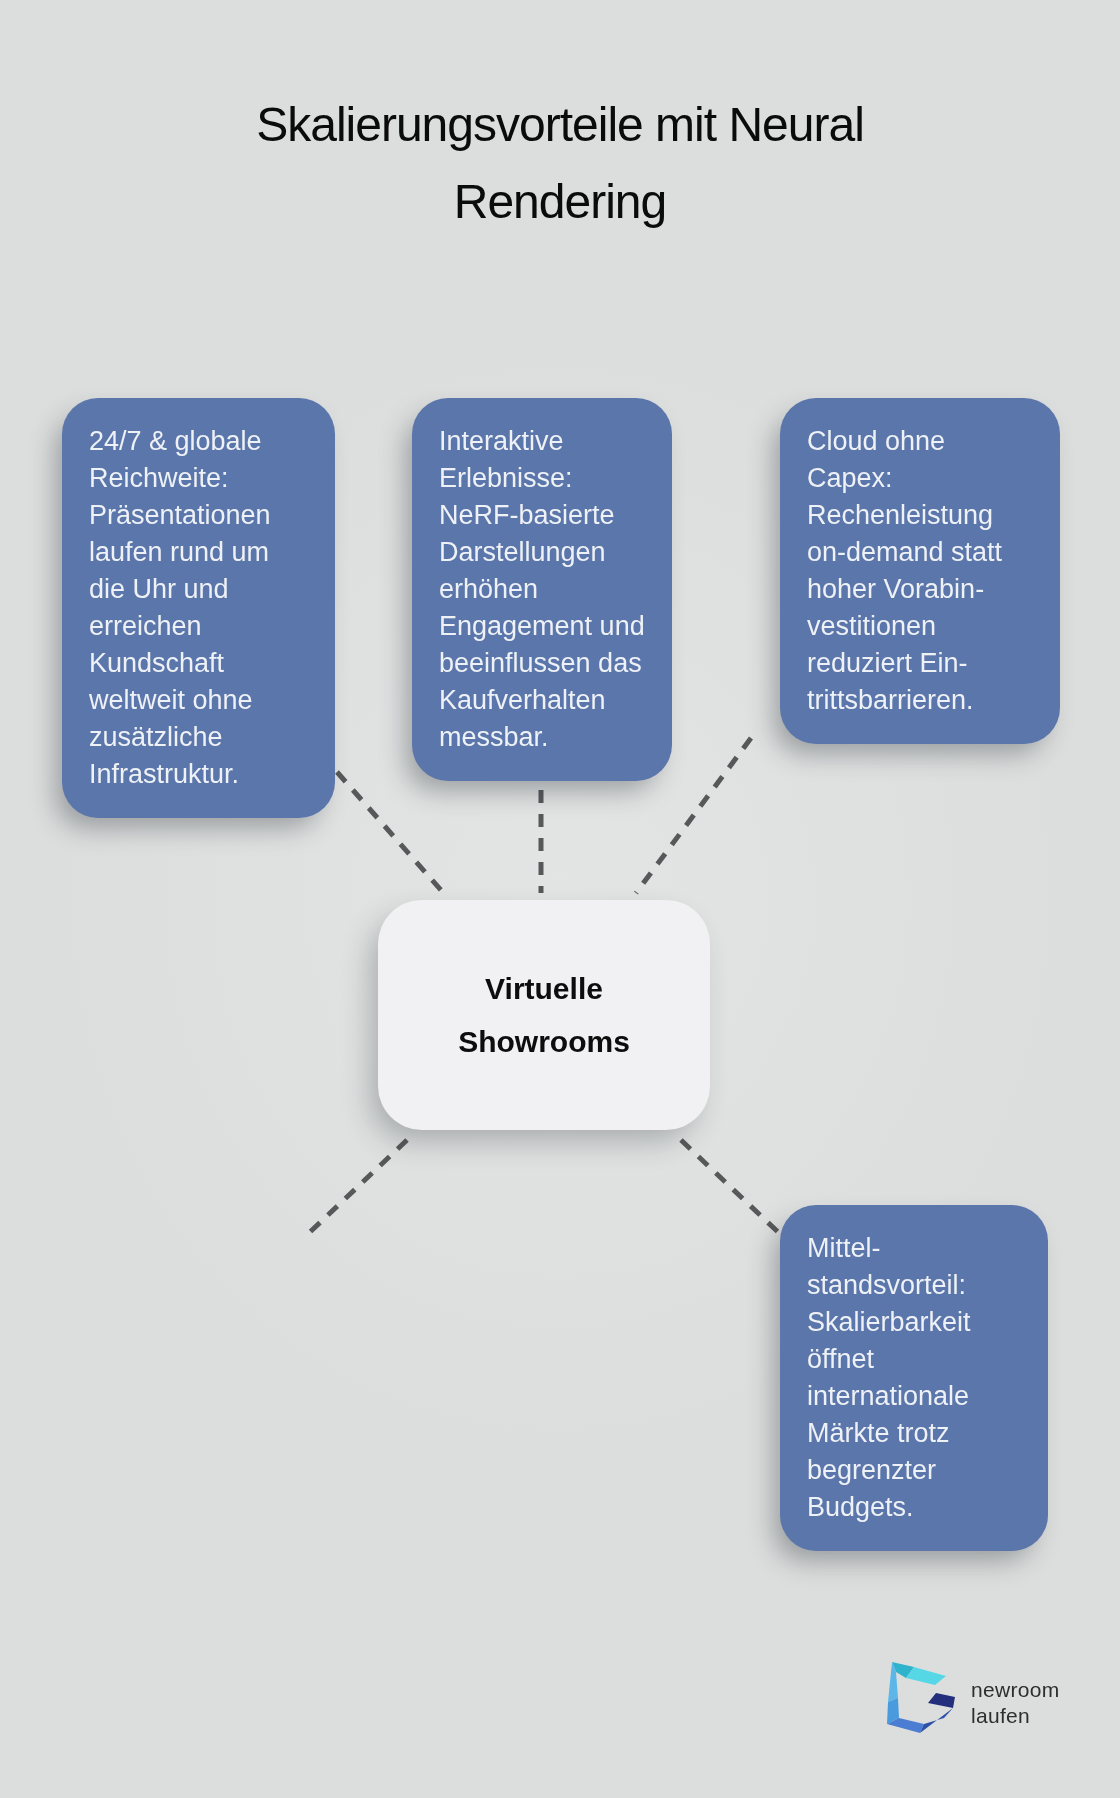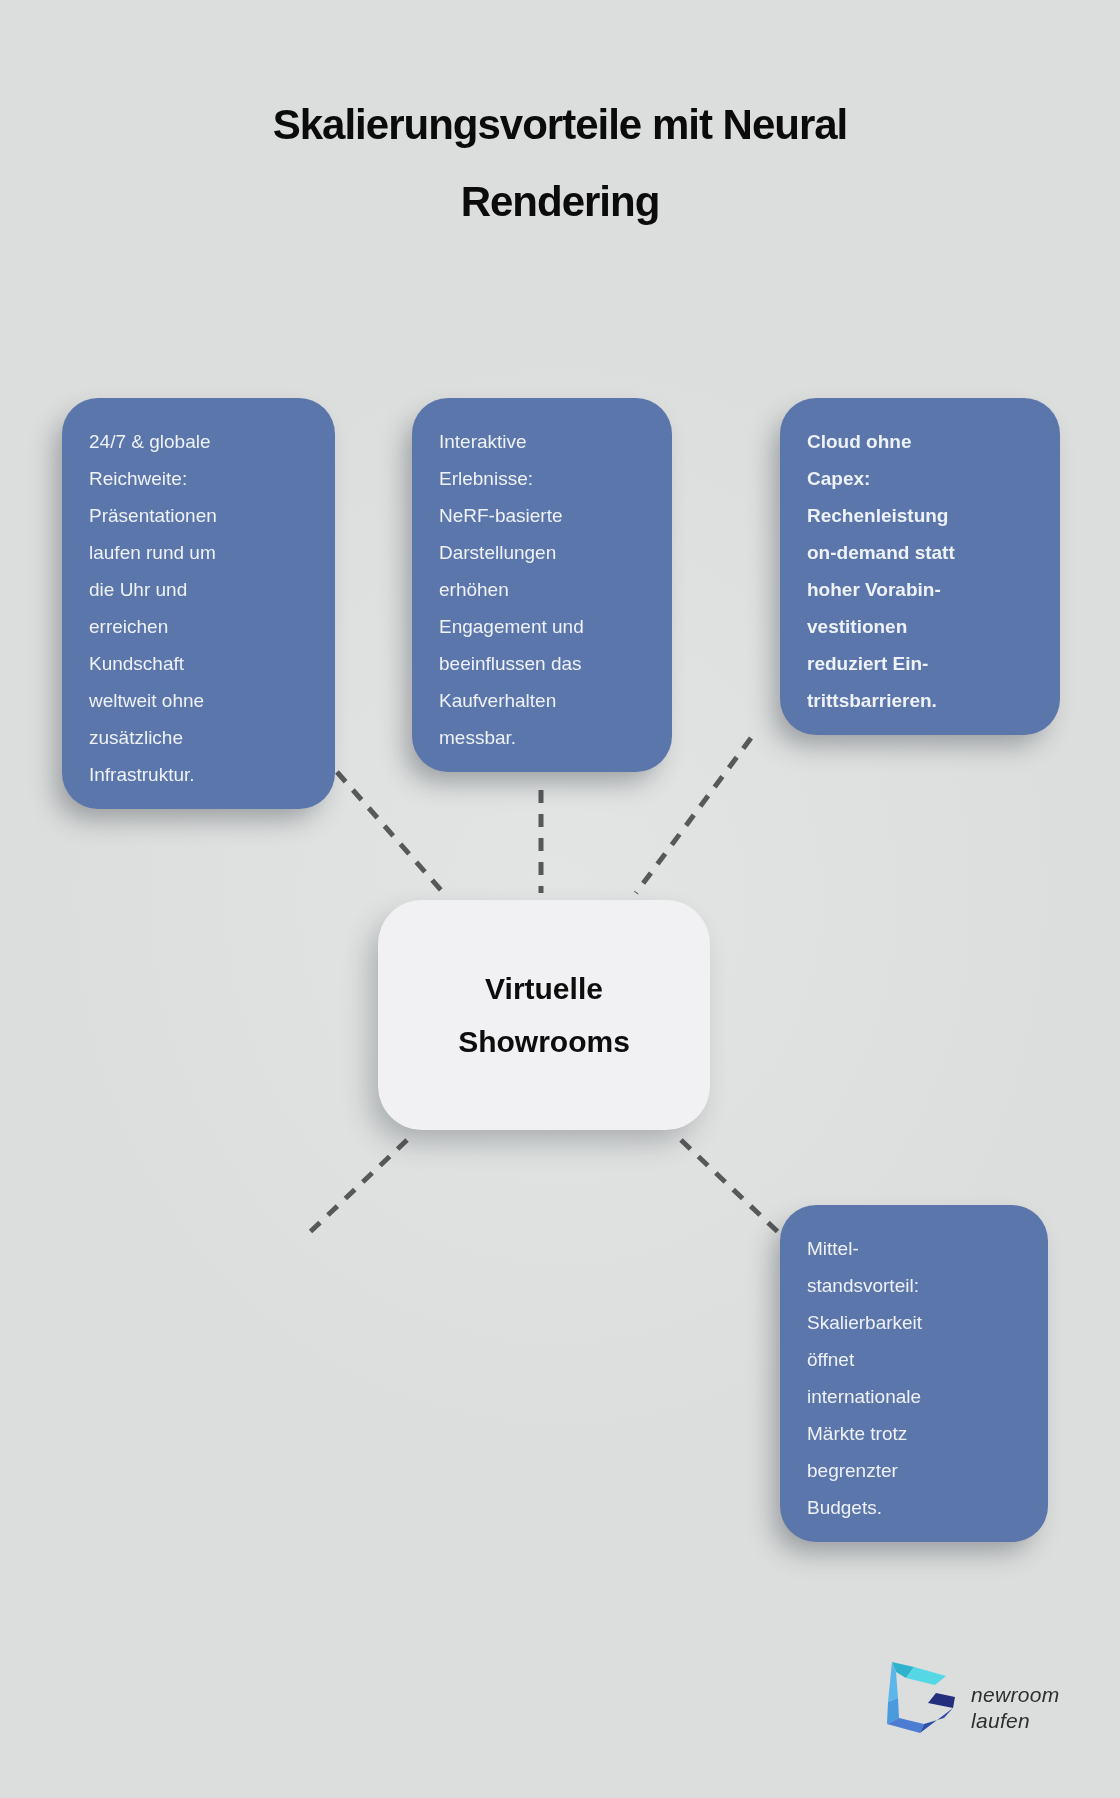--- a/index.html
+++ b/index.html
@@ -20,22 +20,22 @@
     overflow:hidden;
   }
   .canvas{
     position:absolute;inset:0;
     background:radial-gradient(ellipse 62% 42% at 50% 50%, #e3e5e4 0%, var(--background) 75%);
   }
   .page-title{
     position:absolute;
     left:0;right:0;top:86px;
     text-align:center;
-    font-size:42px;
-    font-weight:700;
+    font-size:48px;
+    font-weight:400;
     line-height:77px;
     letter-spacing:-1px;
     color:var(--title);
     white-space:pre;
   }
   .connectors{
     position:absolute;left:0;top:0;width:1120px;height:1798px;
   }
   .connectors line{
     stroke:var(--connector);
@@ -43,28 +43,28 @@
     stroke-dasharray:13 11;
   }
   .node{
     position:absolute;
     background:var(--node-bg);
     border-radius:36px;
     box-shadow:-10px 14px 26px -4px rgba(45,50,60,.38);
   }
   .node-text{
     color:var(--node-text);
-    font-size:19px;
+    font-size:27px;
     line-height:37px;
-    padding:25px 18px 16px 27px;
+    padding:25px 18px 25px 27px;
     white-space:pre;
   }
   #node-1{left:62px;top:398px;width:273px;}
   #node-2{left:412px;top:398px;width:260px;}
-  #node-3{left:780px;top:398px;width:280px;font-weight:bold;}
+  #node-3{left:780px;top:398px;width:280px;}
   #node-4{left:62px;top:1205px;width:273px;}
   #node-5{left:780px;top:1205px;width:268px;}
   .center-node{
     position:absolute;
     left:378px;top:900px;width:332px;height:230px;
     background:var(--center-bg);
     border-radius:44px;
     box-shadow:-10px 14px 30px -4px rgba(45,50,60,.32);
     display:flex;align-items:center;justify-content:center;
   }
@@ -73,22 +73,21 @@
     font-size:30px;
     font-weight:700;
     line-height:53px;
     text-align:center;
     white-space:pre;
   }
   .logo{
     position:absolute;
     left:884px;top:1658px;
     display:flex;
-    align-items:flex-end;
-    font-style:italic;
+    align-items:center;
   }
   .logo-mark{display:block;}
   .logo-text{
     margin:13px 0 0 5px;
     font-size:21px;
     line-height:26px;
     color:#2e2e2e;
     letter-spacing:.3px;
   }
   .logo-text span{display:block;}

